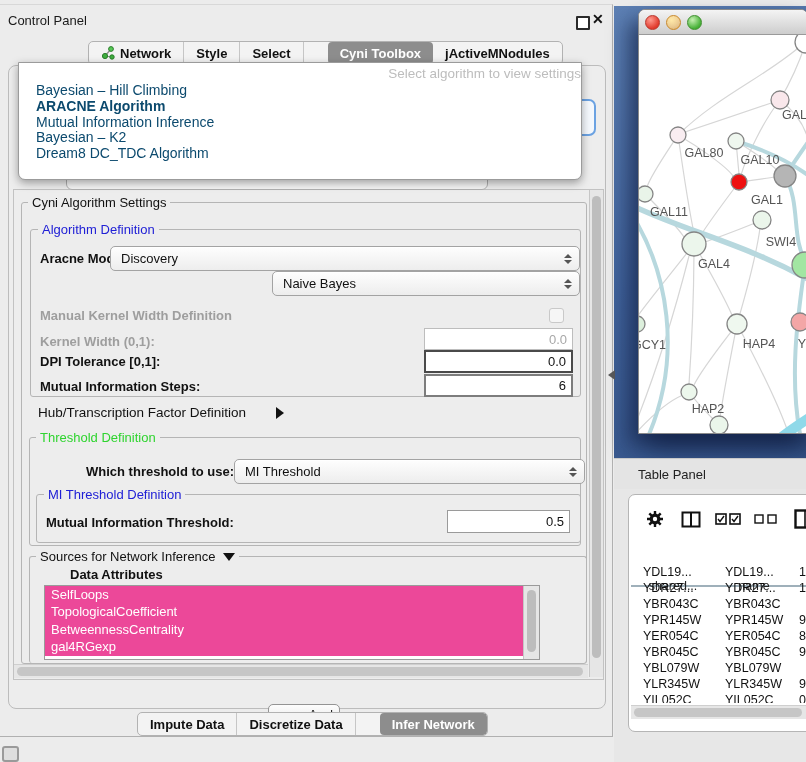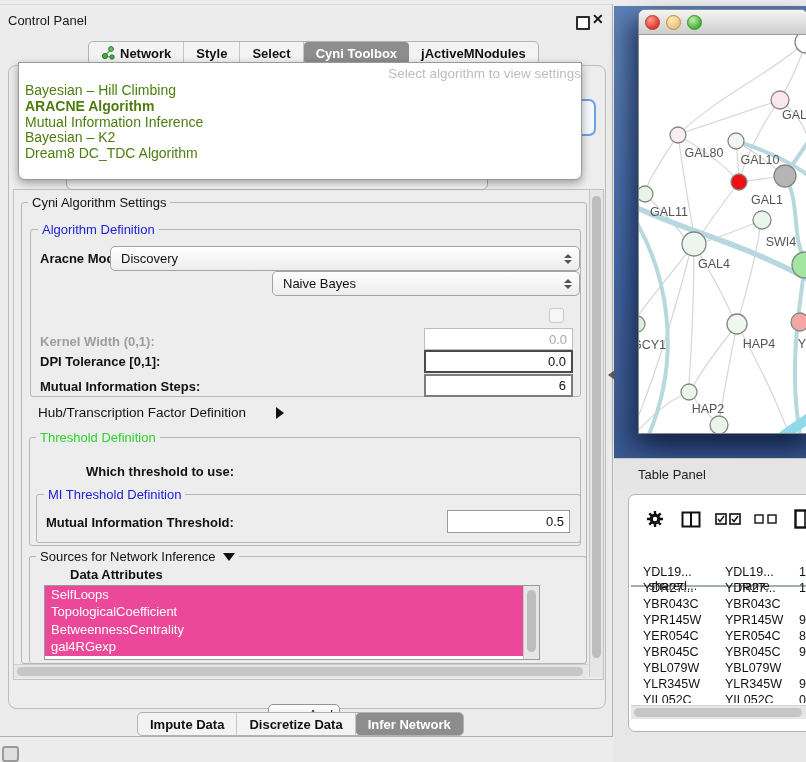--- a/index.html
+++ b/index.html
@@ -11,28 +11,28 @@
   #control-panel{left:0;top:4px;width:612px;height:731px;background:#ececec;
       border-right:1px solid #b0b0b0;border-bottom:1px solid #b0b0b0;border-top:1px solid #d8d8d8;}
   .cp-title{left:8px;top:8px;font-size:13px;color:#1a1a1a;}
   .float-btn{left:576px;top:11px;width:10px;height:10px;border:2px solid #2b2b2b;border-radius:1px;background:#fff;}
   .close-btn{left:592px;top:6px;font-size:14px;font-weight:700;color:#111;}
   
   .seg{display:flex;border:1px solid #b2b2b2;border-radius:5px;background:#f3f3f3;overflow:hidden;height:22px;}
   .seg .tab{display:flex;align-items:center;justify-content:center;padding:0 12px;
       font-size:13px;font-weight:700;color:#111;border-right:1px solid #c6c6c6;white-space:nowrap;}
   .seg .tab:last-child{border-right:none;}
-  .seg .tab.sel{background:#8d8d8d;color:#fff;border-radius:4px;border-right:none;}
+  .seg .tab.sel{background:#8d8d8d;color:#fff;border-radius:4px;border-right:none;margin-left:24px;}
   
   .content-box{left:8px;top:60px;width:596px;height:642px;border:1px solid #bcbcbc;border-radius:8px;background:#ededed;}
   
   .popup{left:18px;top:57px;width:562px;height:116px;background:#fff;border:1px solid #9b9b9b;
       border-radius:0 0 7px 7px;box-shadow:0 3px 9px rgba(0,0,0,.35);z-index:30;overflow:hidden;}
   .popup .ph{color:#bdbdbd;font-size:13.5px;text-align:right;padding-top:3px;height:17px;}
-  .algo-item{font-size:14px;line-height:15.8px;padding-left:6px;color:#4d7c0f;}
+  .algo-item{font-size:14px;line-height:15.8px;padding-left:17px;color:#0c4a6e;}
   .algo-item.sel{font-weight:700;}
   
   .combo-frag{background:#f5f5f5;border:1px solid #b0b0b0;border-radius:6px;z-index:5;}
   .frag-blue{left:566px;top:94px;width:26px;height:33px;border:2px solid #6ba2e2;border-radius:7px;background:#f4f8fd;z-index:6;}
   .frag-text{font-size:13px;color:#9a9a9a;line-height:32px;padding-left:14px;overflow:hidden;white-space:nowrap;}
   
   .settings{left:13px;top:184px;width:589px;height:489px;background:#ededed;border:1px solid #c2c2c2;overflow:hidden;}
   .grp{position:absolute;border:1px solid #b5b5b5;border-radius:3px;}
   .grp-title{position:absolute;font-size:13px;background:#ededed;padding:0 4px;white-space:nowrap;}
   .t-black{color:#111;}
@@ -167,38 +167,46 @@
     </div>
 
     <div class="abs combo" style="left:272px;top:266px;width:296px;height:23px;">
       <span>Naive Bayes</span>
       <span class="stepper">
           <i class="up"></i>
           <i class="dn"></i>
         </span>
     </div>
 
+    <div class="abs lbl dis" style="left:40px;top:303px;">Manual Kernel Width Definition</div>
     <div class="abs chk" style="left:549px;top:303px;"></div>
 
     <div class="abs lbl dis" style="left:40px;top:329px;">Kernel Width (0,1):</div>
     <div class="abs field f-dis" style="left:424px;top:323px;width:142px;height:20px;">0.0</div>
 
     <div class="abs lbl" style="left:40px;top:349px;">DPI Tolerance [0,1]:</div>
     <div class="abs field f-strong" style="left:424px;top:345px;width:140px;height:19px;">0.0</div>
 
     <div class="abs lbl" style="left:40px;top:374px;">Mutual Information Steps:</div>
     <div class="abs field f-med" style="left:424px;top:369px;width:140px;height:19px;">6</div>
 
     <div class="abs lbl" style="left:38px;top:400px;font-weight:400;font-size:13.5px;">Hub/Transcription Factor Definition</div>
     <div class="abs" style="left:276px;top:400px;"><span class="tri-right"></span></div>
 
     <div class="abs grp" style="left:29px;top:432px;width:550px;height:107px;"></div>
     <div class="abs grp-title t-green" style="left:36px;top:425px;">Threshold Definition</div>
 
     <div class="abs lbl" style="left:86px;top:459px;">Which threshold to use:</div>
+    <div class="abs combo" style="left:234px;top:454px;width:339px;height:23px;">
+      <span>MI Threshold</span>
+      <span class="stepper">
+          <i class="up"></i>
+          <i class="dn"></i>
+        </span>
+    </div>
 
     <div class="abs grp" style="left:36px;top:489px;width:543px;height:47px;"></div>
     <div class="abs grp-title t-blue" style="left:44px;top:482px;">MI Threshold Definition</div>
 
     <div class="abs lbl" style="left:46px;top:510px;">Mutual Information Threshold:</div>
     <div class="abs field f-norm" style="left:447px;top:505px;width:116px;height:21px;">0.5</div>
 
     <div class="abs grp" style="left:29px;top:551px;width:556px;height:106px;border-bottom:none;"></div>
     <div class="abs grp-title t-black" style="left:36px;top:544px;">
       <span>Sources for Network Inference</span>

